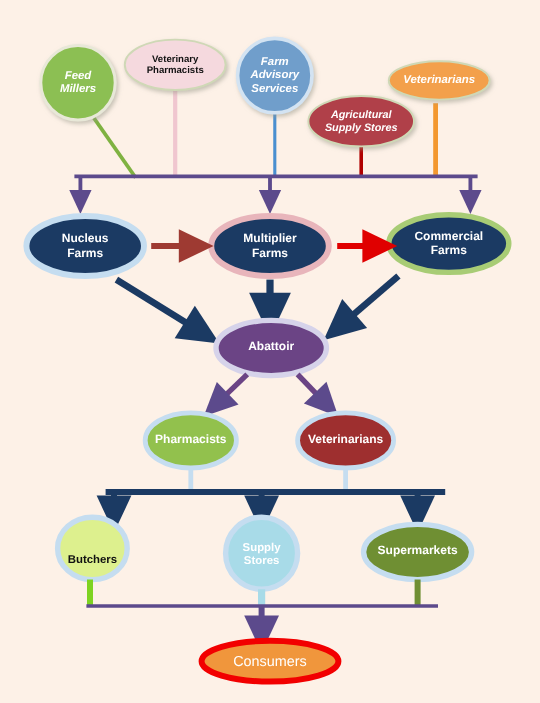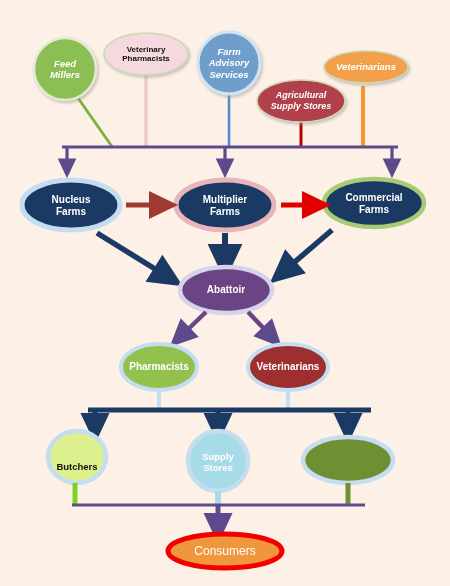--- a/index.html
+++ b/index.html
@@ -156,18 +156,21 @@
 
   <div class="node-label" style="left:47px;top:460px;width:60px;height:14px;color:#111111;font-size:9.5px;font-weight:bold;">
     <span>Butchers</span>
   </div>
 
   <div class="node-label" style="left:188px;top:448px;width:60px;height:28px;color:#ffffff;font-size:9.5px;font-weight:bold;">
     <span>Supply</span>
     <span>Stores</span>
   </div>
 
+  <div class="node-label" style="left:303px;top:453px;width:90px;height:14px;color:#ffffff;font-size:10px;font-weight:bold;">
+    <span>Supermarkets</span>
+  </div>
 
   <div class="node-label" style="left:168px;top:543px;width:114px;height:16px;color:#ffffff;font-size:12px;font-weight:normal;">
     <span>Consumers</span>
   </div>
 
 </div>
 
 </body></html>

